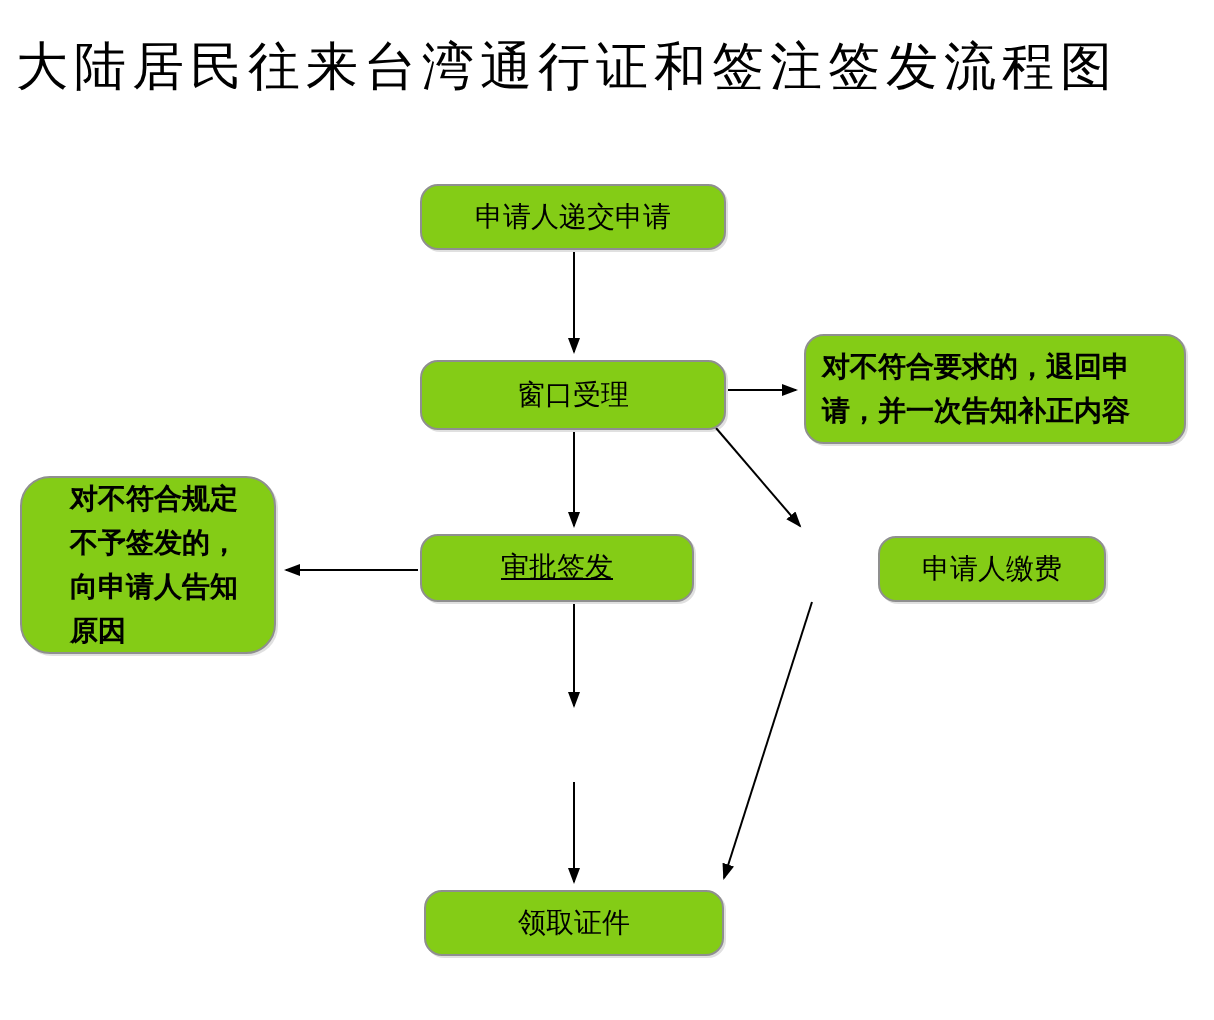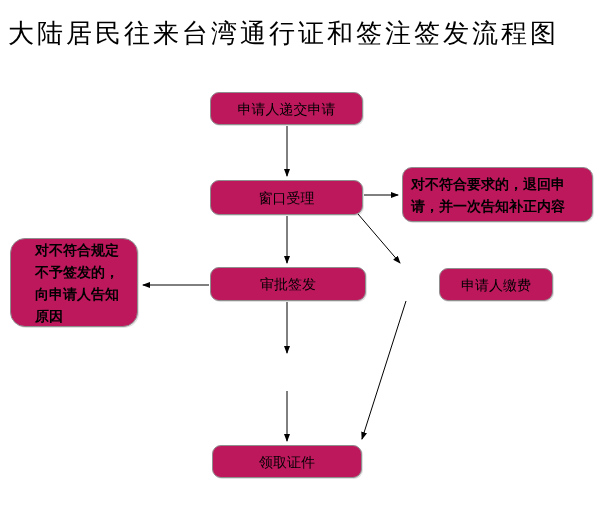--- a/index.html
+++ b/index.html
@@ -8,31 +8,31 @@
     font-family:"DejaVu Sans","Liberation Sans",sans-serif;
     color:#000;overflow:hidden;
   }
   #title{
     position:absolute;left:8px;top:16px;margin:0;
     font-size:26px;font-weight:normal;letter-spacing:3px;
     color:#000;white-space:nowrap;
   }
   .node{
     position:absolute;box-sizing:border-box;
-    border:1px solid #8f8f8f;border-radius:9px;background:#be185d;
+    border:1px solid #8f8f8f;border-radius:9px;background:#84cc16;
     box-shadow:1px 1px 0 rgba(0,0,0,0.12);
     display:flex;align-items:center;justify-content:center;
     font-size:14px;line-height:20px;text-align:center;
   }
   .node.note{
     justify-content:flex-start;text-align:left;line-height:22px;font-weight:bold;
   }
   #node-submit {left:210px;top:92px; width:153px;height:33px;}
   #node-accept {left:210px;top:180px;width:153px;height:35px;}
-  #node-approve{left:210px;top:267px;width:156px;height:34px;}
+  #node-approve{left:210px;top:267px;width:137px;height:34px;text-decoration:underline;}
   #node-produce{left:210px;top:357px;width:153px;height:33px;}
   #node-collect{left:212px;top:445px;width:150px;height:33px;}
   #node-fee    {left:403px;top:268px;width:114px;height:33px;margin-left:36px;}
   #node-return-note{left:402px;top:167px;width:191px;height:55px;padding:4px 8px;border-radius:10px;}
   #node-reject-note{left:10px;top:238px;width:128px;height:89px;padding:4px 6px 4px 24px;border-radius:15px;}
   #connectors{position:absolute;left:0;top:0;width:607px;height:510px;pointer-events:none;}
   #connectors line{stroke:#000;stroke-width:1;}
 </style>
 </head>
 <body>

